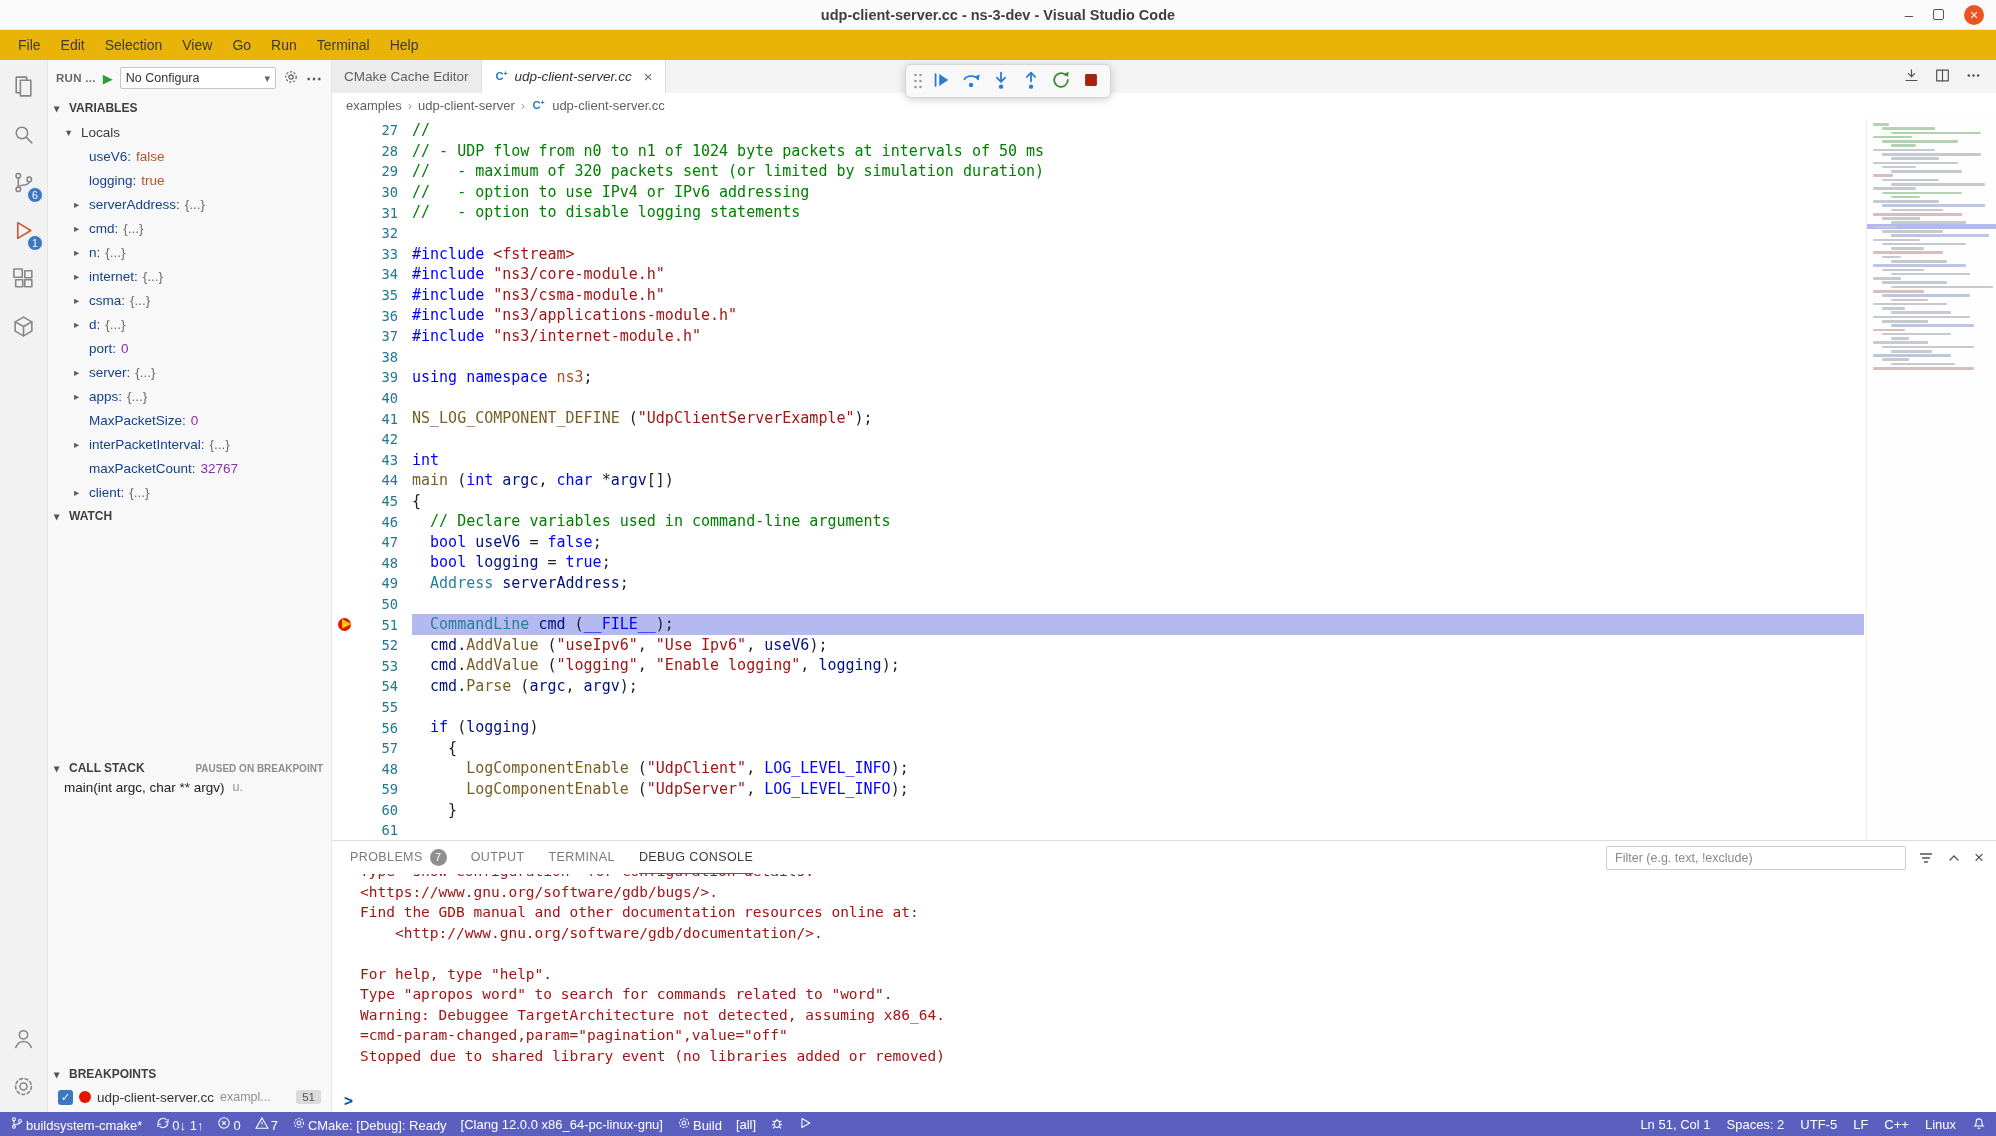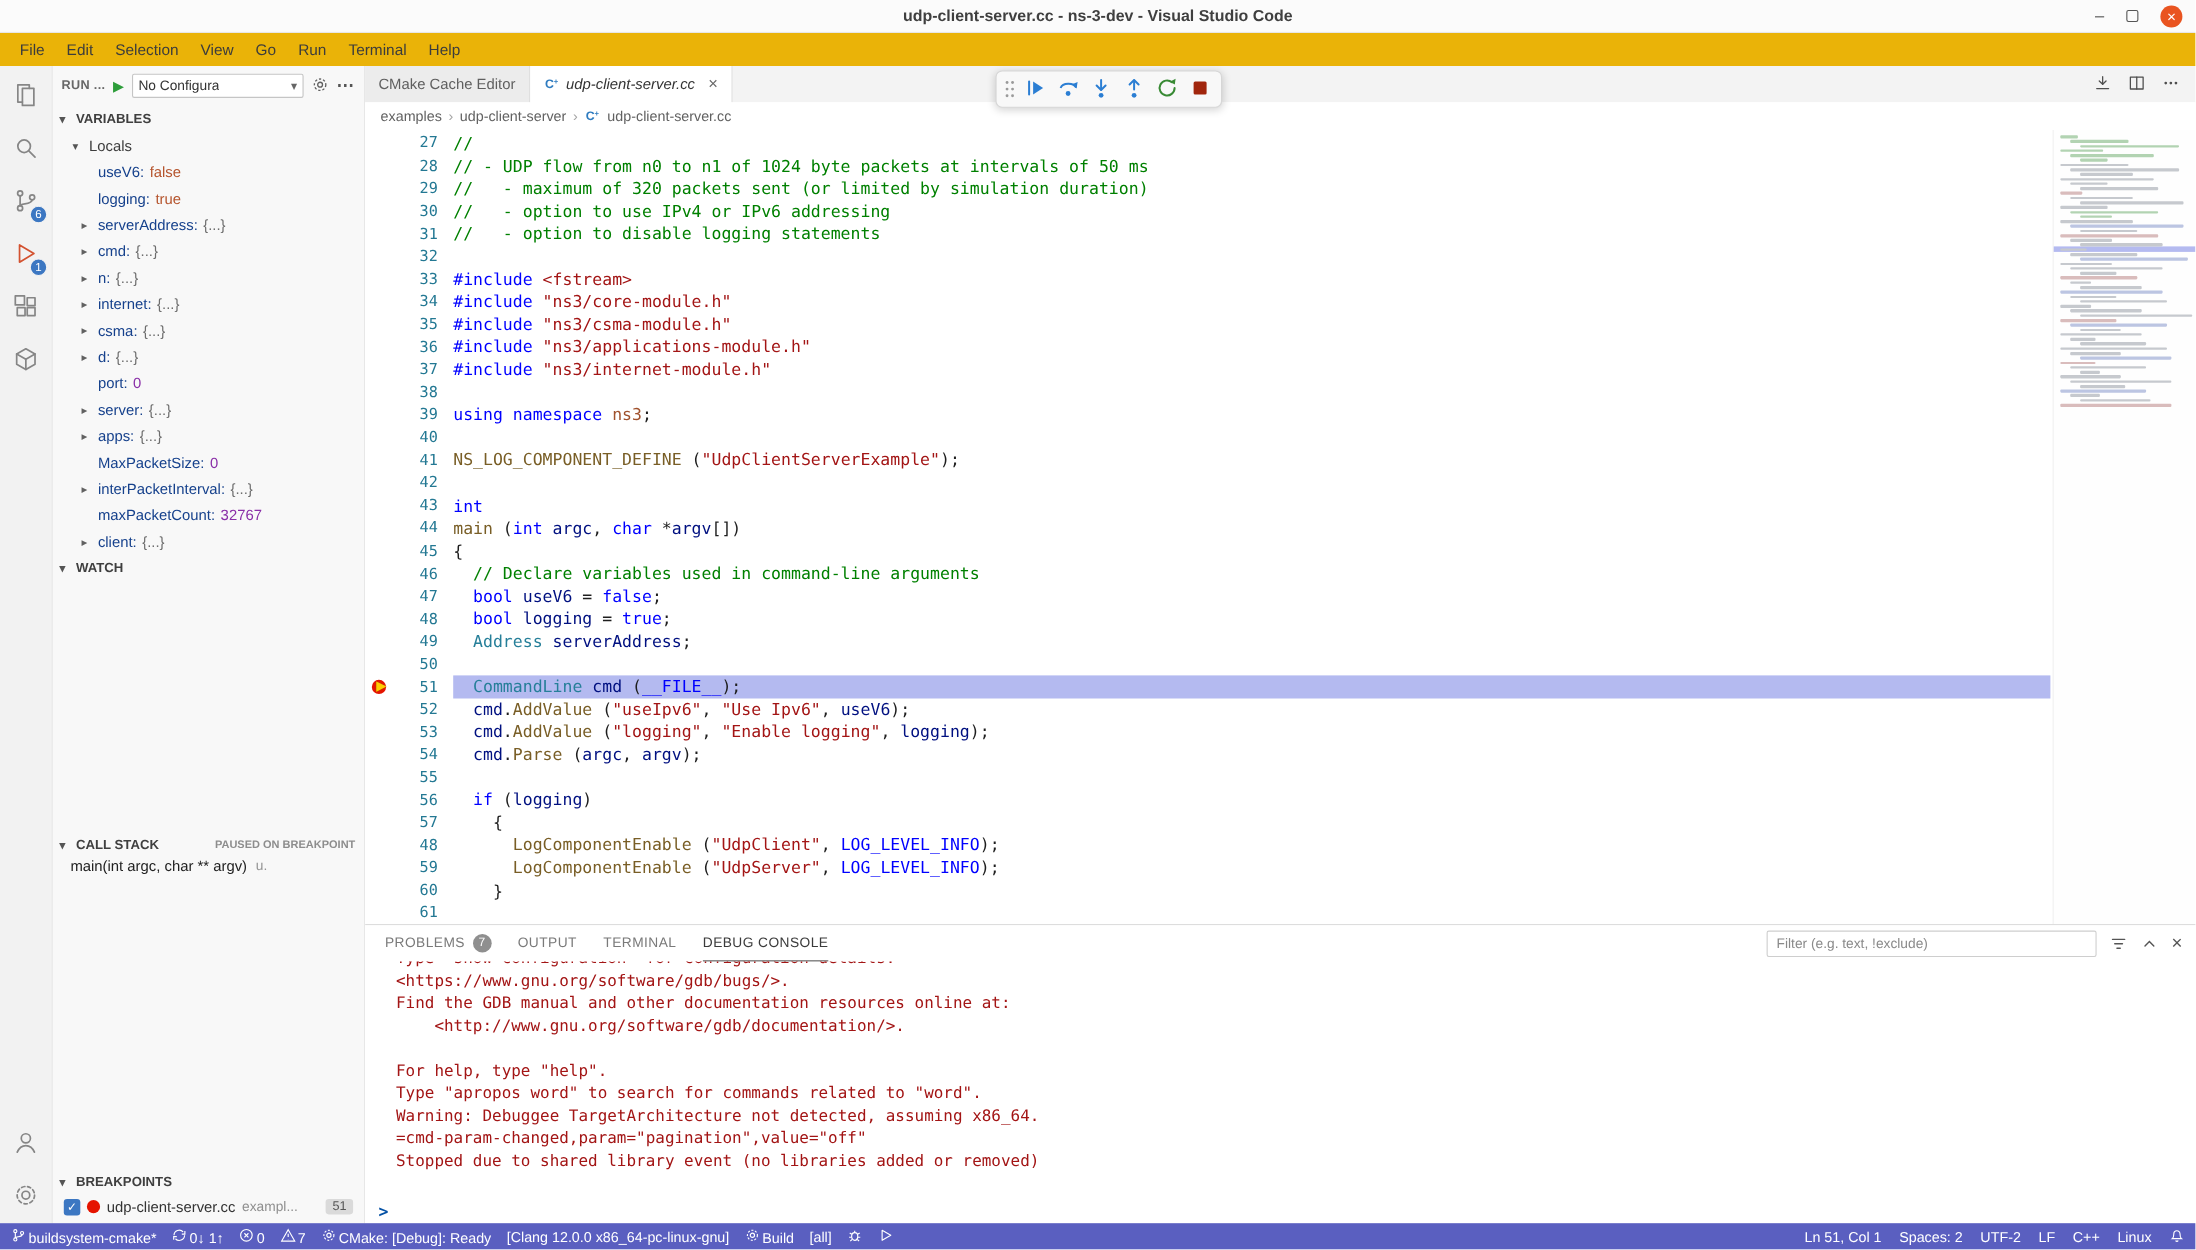--- a/index.html
+++ b/index.html
@@ -762,21 +762,21 @@
         </div>
       </div>
     <div id="sb-right" class="sb-group right">
         <div class="sb-item" data-interactable="true">
           <span data-interactable="false">Ln 51, Col 1</span>
         </div>
         <div class="sb-item" data-interactable="true">
           <span data-interactable="false">Spaces: 2</span>
         </div>
         <div class="sb-item" data-interactable="true">
-          <span data-interactable="false">UTF-2</span>
+          <span data-interactable="false">UTF-5</span>
         </div>
         <div class="sb-item" data-interactable="true">
           <span data-interactable="false">LF</span>
         </div>
         <div class="sb-item" data-interactable="true">
           <span data-interactable="false">C++</span>
         </div>
         <div class="sb-item" data-interactable="true">
           <span data-interactable="false">Linux</span>
         </div>

